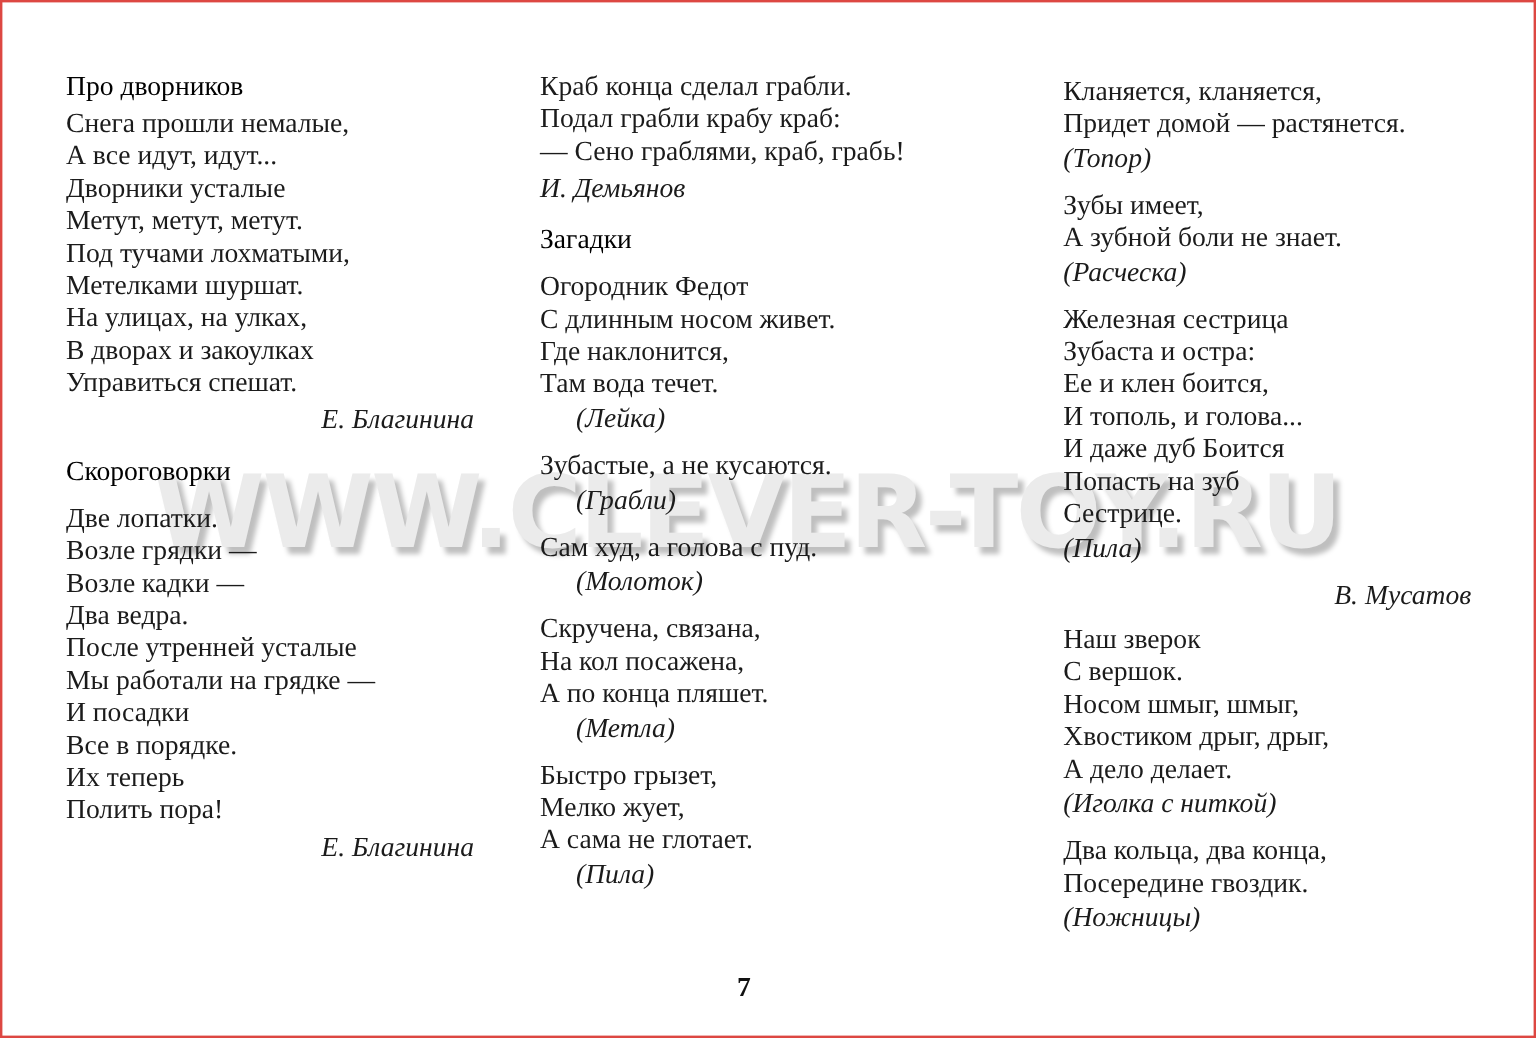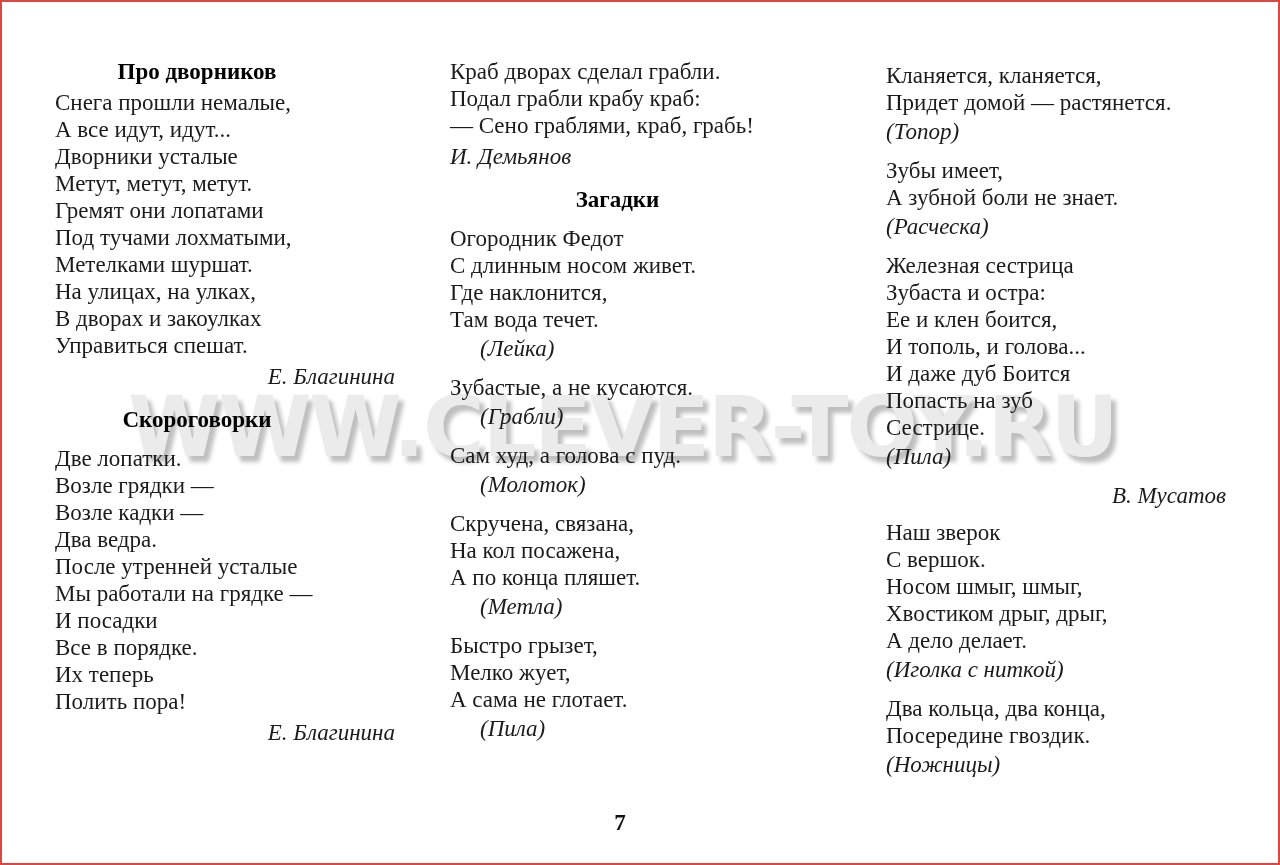--- a/index.html
+++ b/index.html
@@ -32,22 +32,22 @@
   .col {
     position:absolute;
     z-index:1;
     font-size:23px;
   }
   .col .line {
     line-height:27px;
     white-space:nowrap;
   }
   .col .title {
-    font-weight:bold;
-    text-align:center;
+    font-weight:normal;
+    text-align:left;
     line-height:27px;
     margin:16px 0 12px 0;
     color:#000;
   }
   .col .title:first-child { margin-top:0; margin-bottom:4px; }
   .col .author {
     font-style:italic;
     text-align:right;
     line-height:27px;
     margin:4px 0 10px 0;
@@ -81,42 +81,41 @@
 <div class="frame"></div>
 
 <div class="watermark">WWW.CLEVER-TOY.RU</div>
 
 <div class="col" id="col0">
     <div class="title">Про дворников</div>
     <div class="line">Снега прошли немалые,</div>
     <div class="line">А все идут, идут...</div>
     <div class="line">Дворники усталые</div>
     <div class="line">Метут, метут, метут.</div>
-    <div class="line">Гремят они лопатами</div>
     <div class="line">Под тучами лохматыми,</div>
     <div class="line">Метелками шуршат.</div>
     <div class="line">На улицах, на улках,</div>
     <div class="line">В дворах и закоулках</div>
     <div class="line">Управиться спешат.</div>
     <div class="author">Е. Благинина</div>
     <div class="title">Скороговорки</div>
     <div class="line">Две лопатки.</div>
     <div class="line">Возле грядки —</div>
     <div class="line">Возле кадки —</div>
     <div class="line">Два ведра.</div>
     <div class="line">После утренней усталые</div>
     <div class="line">Мы работали на грядке —</div>
     <div class="line">И посадки</div>
     <div class="line">Все в порядке.</div>
     <div class="line">Их теперь</div>
     <div class="line">Полить пора!</div>
     <div class="author">Е. Благинина</div>
   </div>
 <div class="col" id="col1">
-    <div class="line">Краб дворах сделал грабли.</div>
+    <div class="line">Краб конца сделал грабли.</div>
     <div class="line">Подал грабли крабу краб:</div>
     <div class="line">— Сено граблями, краб, грабь!</div>
     <div class="author align-right">И. Демьянов</div>
     <div class="title">Загадки</div>
     <div class="line">Огородник Федот</div>
     <div class="line">С длинным носом живет.</div>
     <div class="line">Где наклонится,</div>
     <div class="line">Там вода течет.</div>
     <div class="answer">(Лейка)</div>
     <div class="line">Зубастые, а не кусаются.</div>

